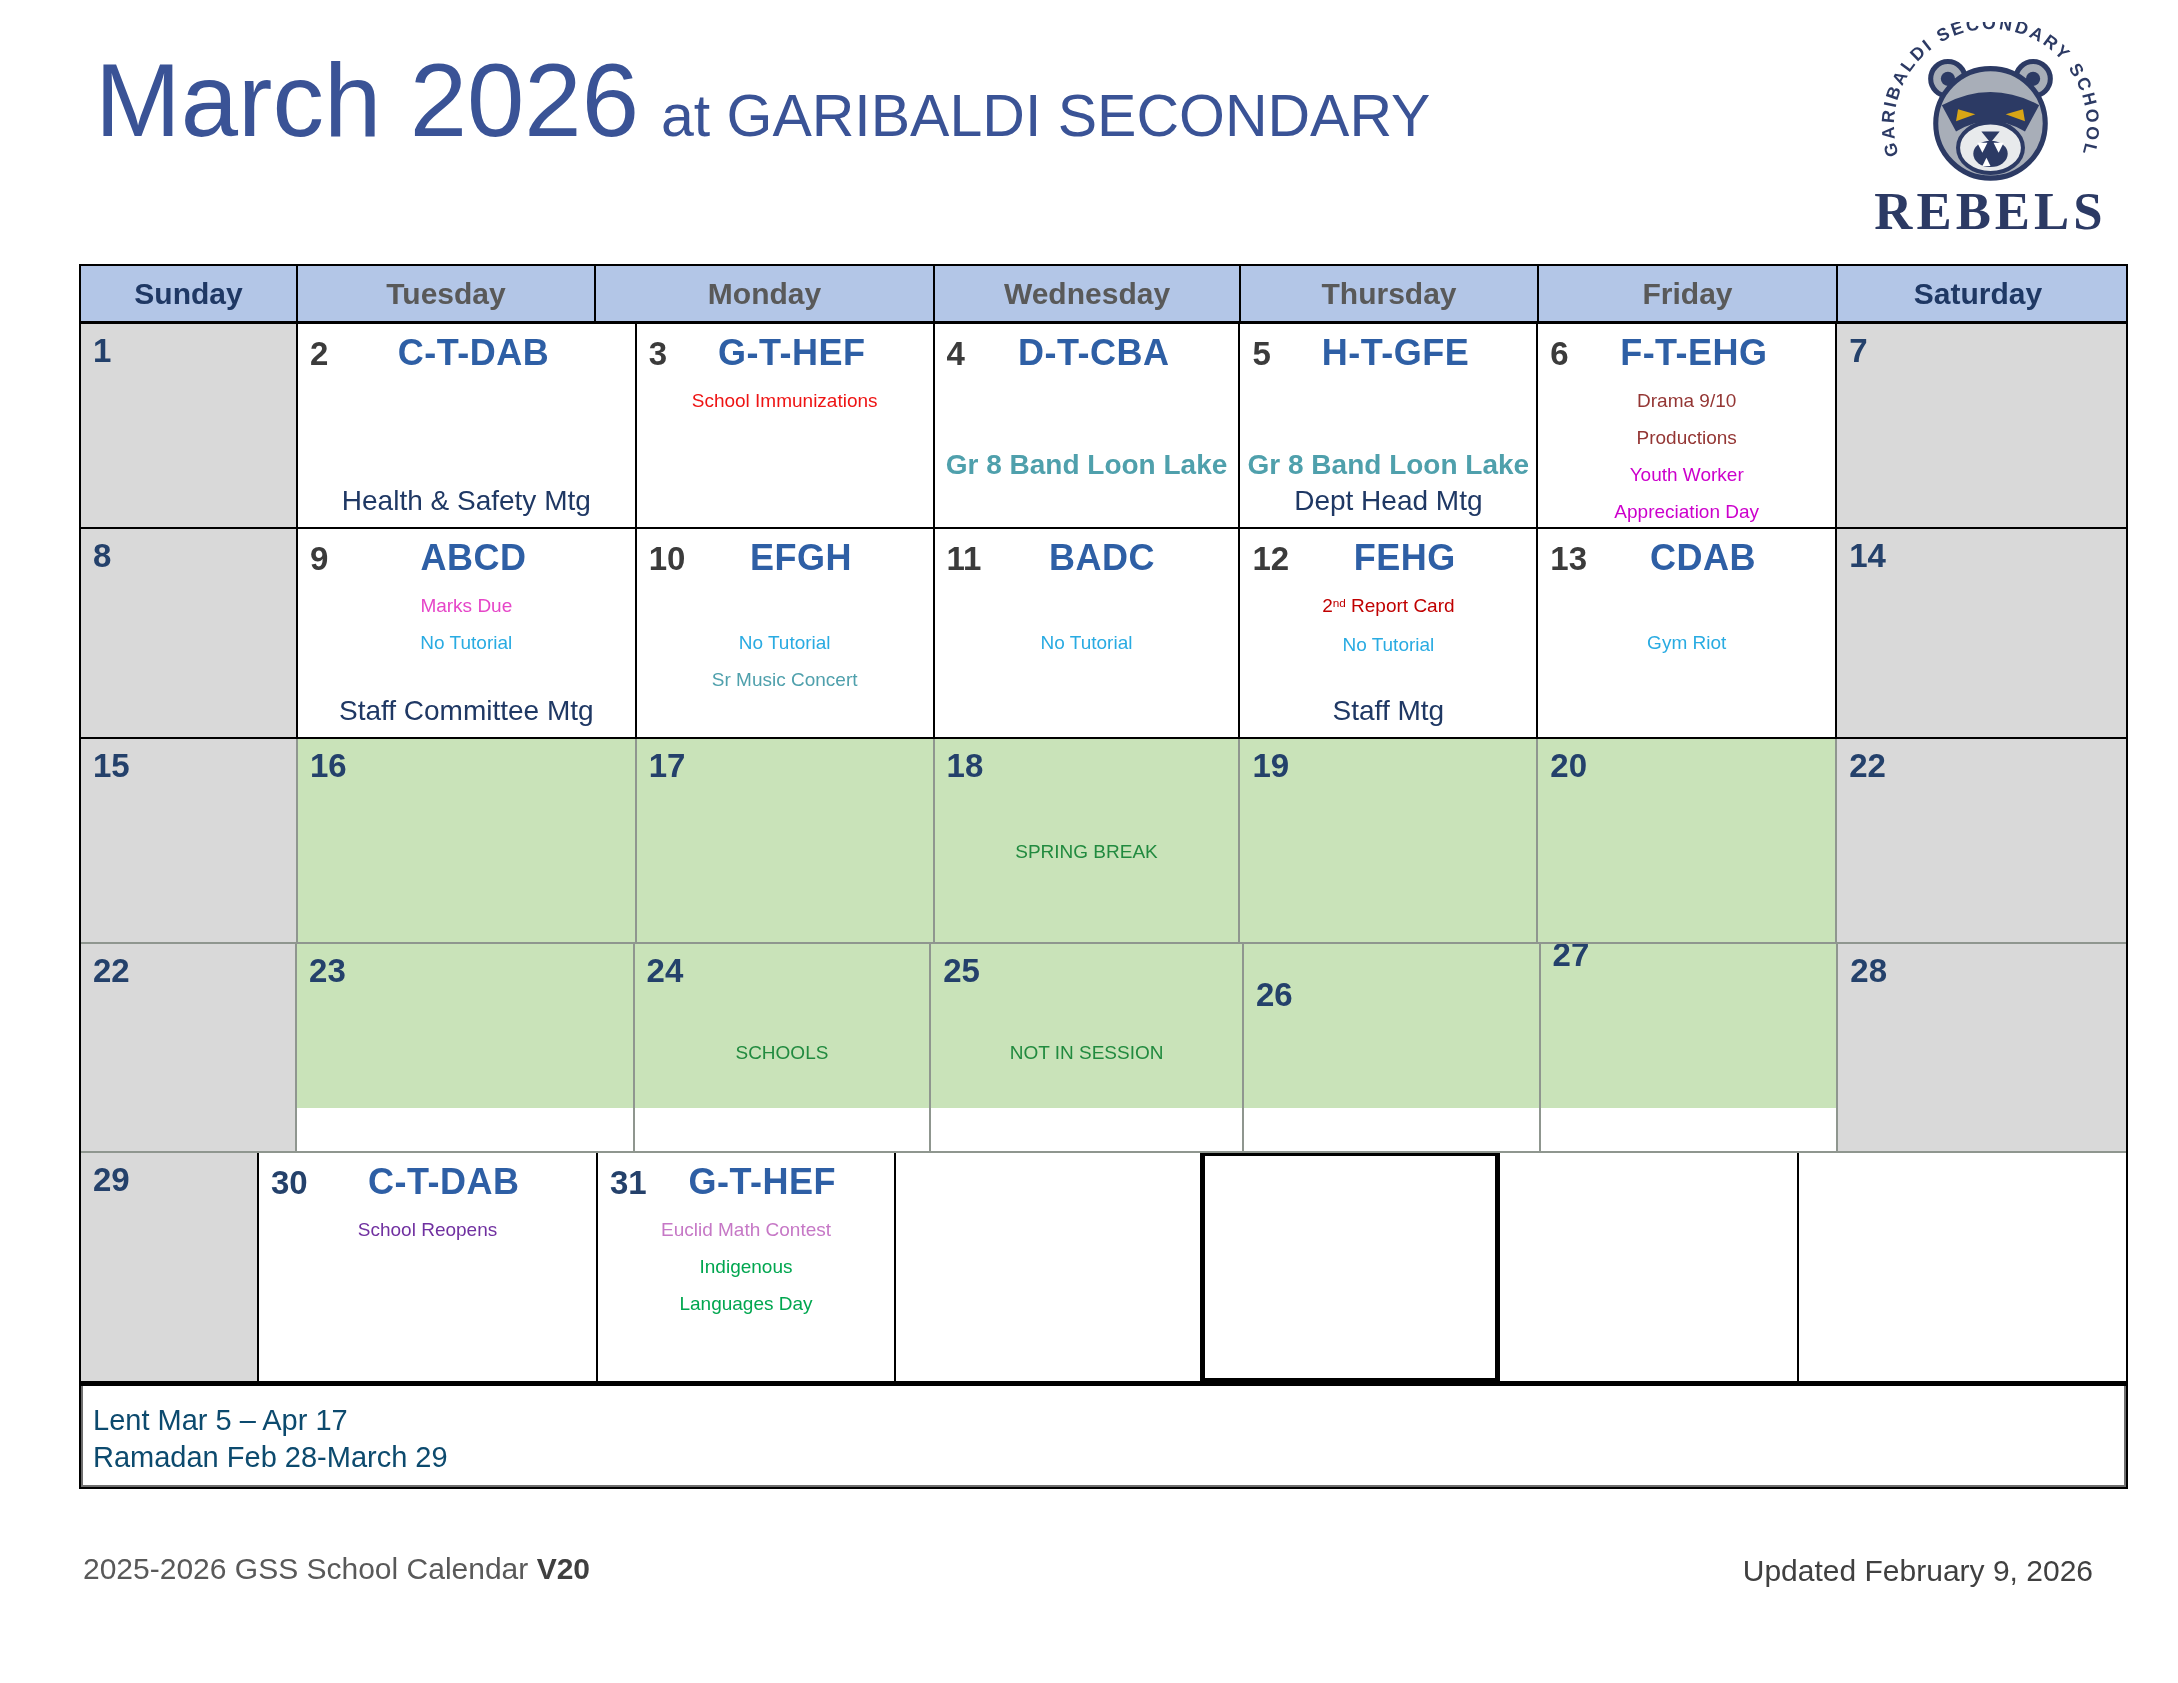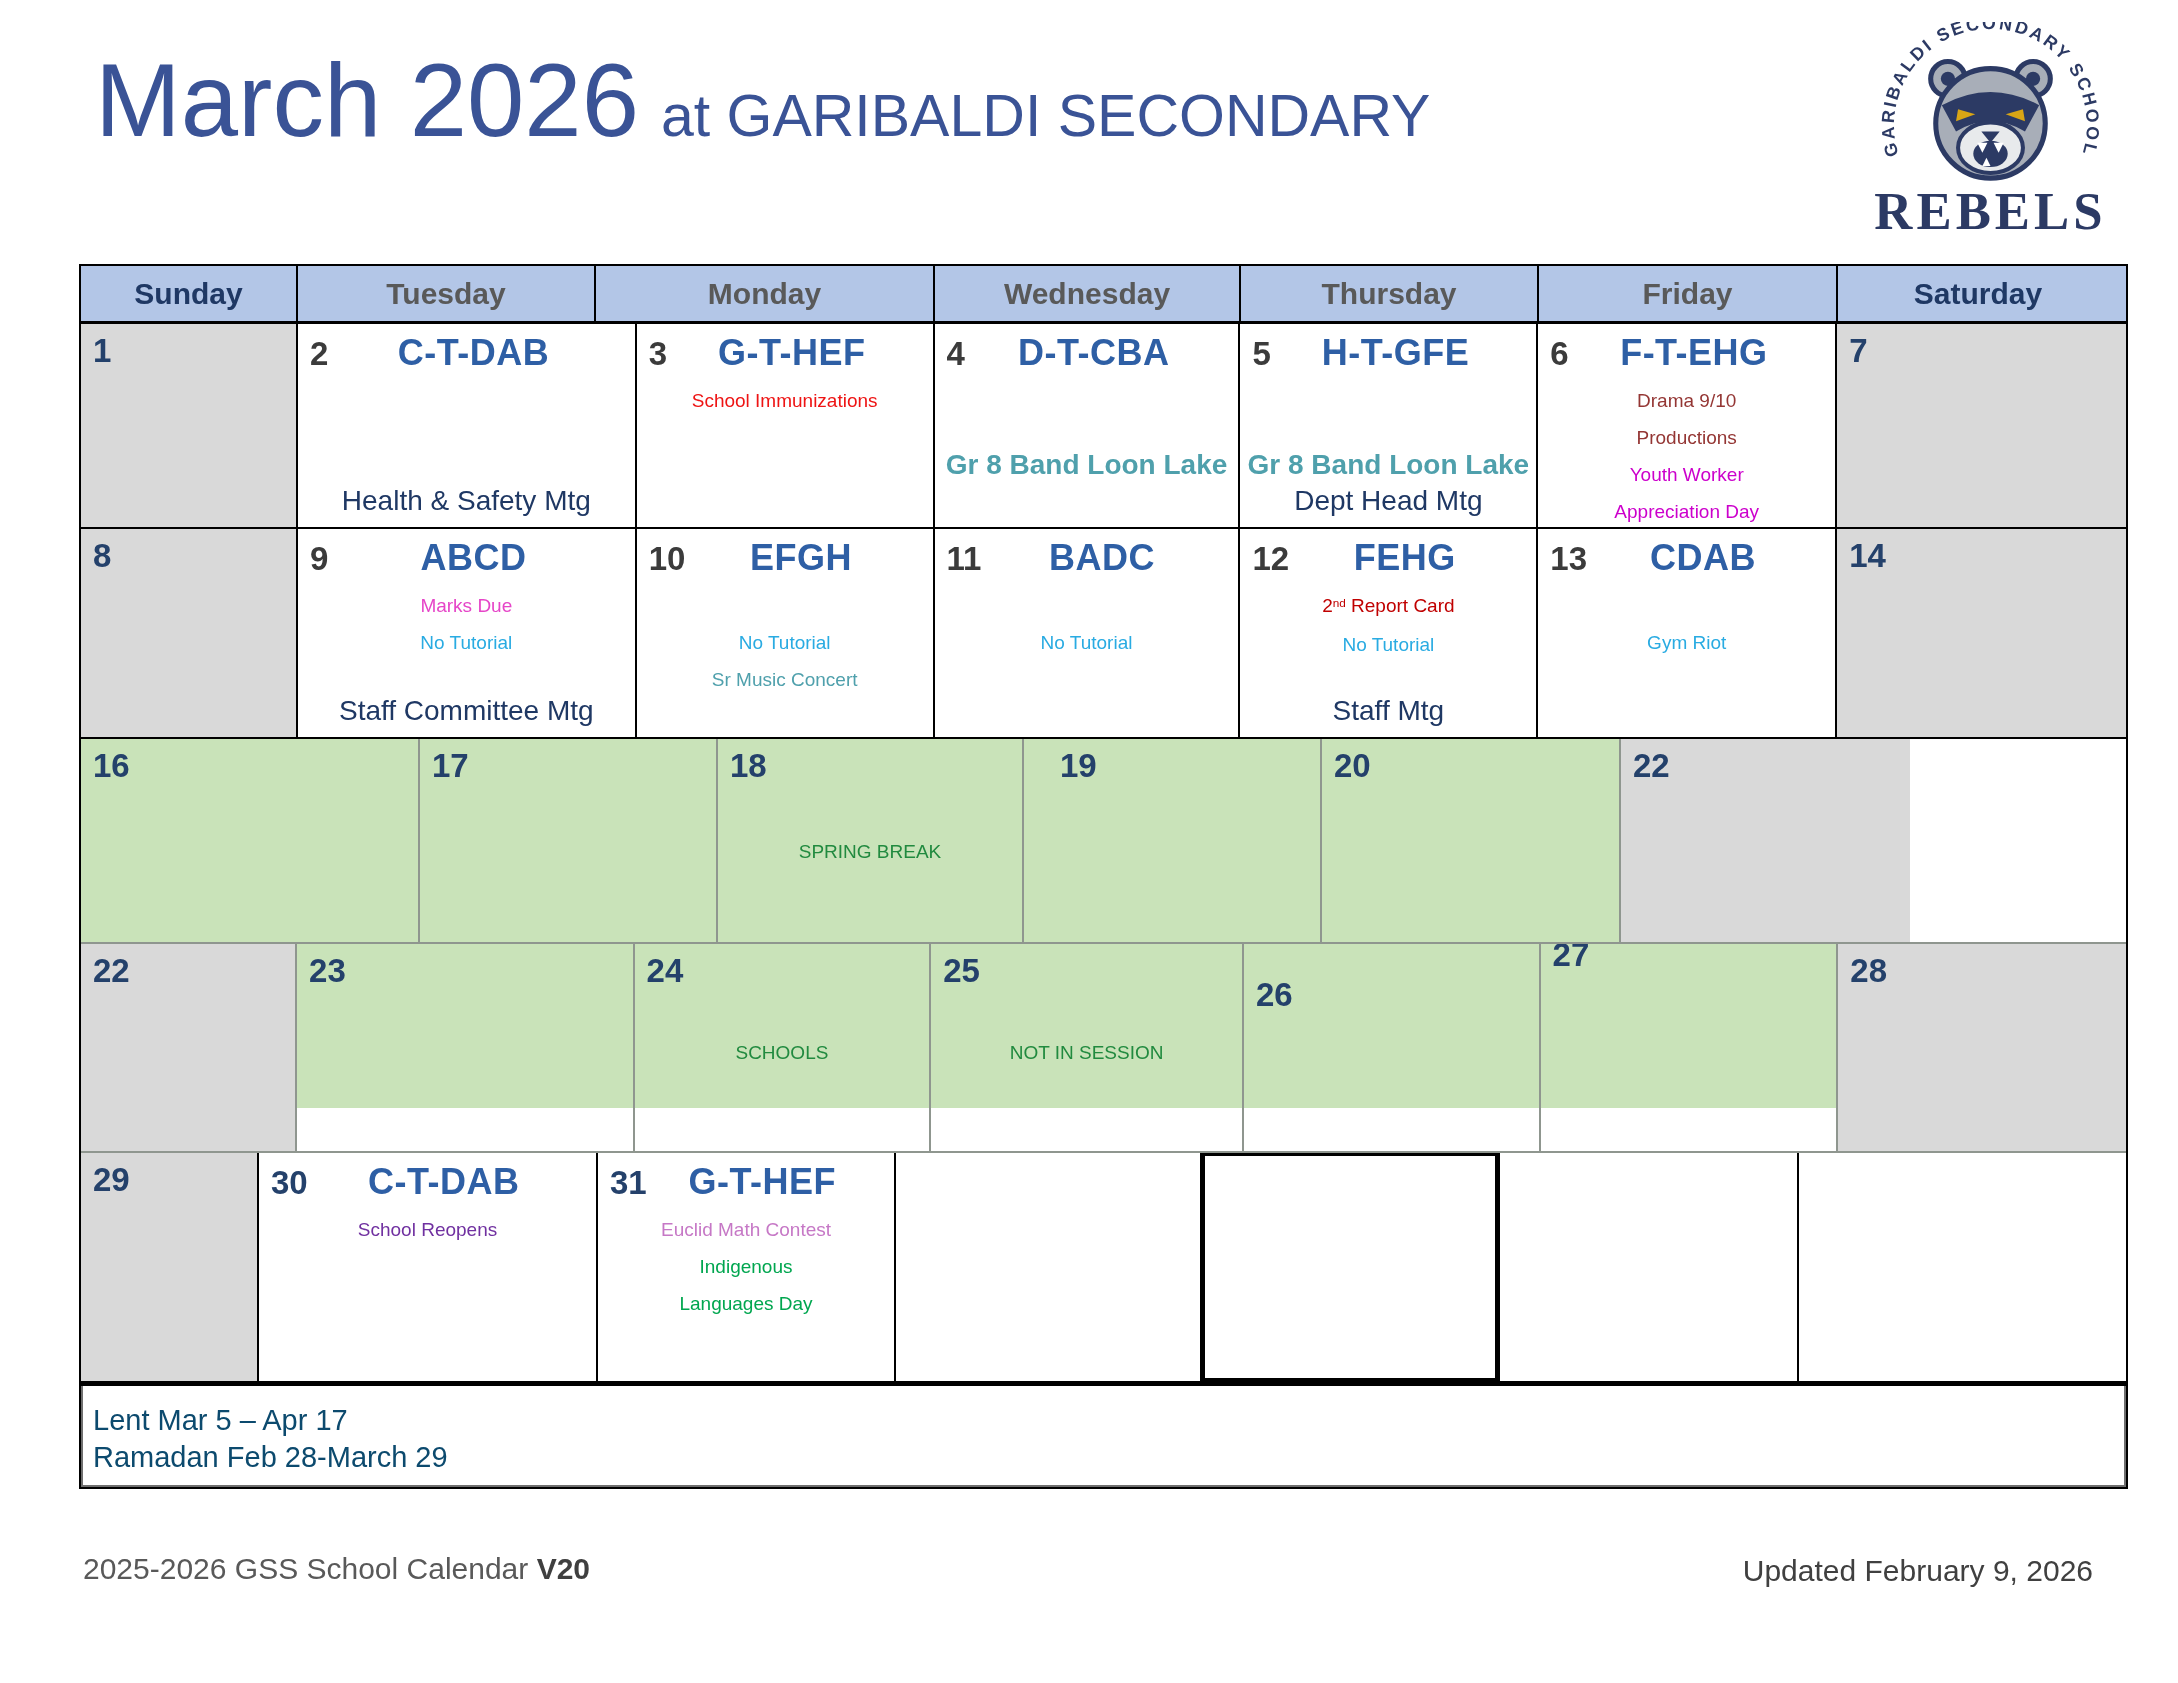--- a/index.html
+++ b/index.html
@@ -234,39 +234,44 @@
               <div class="evt c-cyan">Gym Riot</div>
             </div>
           </div>
           <div class="cell bg-gray" style="width: 289px;">
             <div class="cell-head">
               <span class="day">14</span>
             </div>
           </div>
         </div>
         <div class="row gray-b" style="height: 205px;">
+          <div class="cell bg-gray" style="width: 217px;">
+            <div class="cell-head">
+              <span class="day">15</span>
+            </div>
+          </div>
           <div class="cell bg-green" style="width: 339px;">
             <div class="cell-head">
               <span class="day">16</span>
             </div>
           </div>
           <div class="cell bg-green" style="width: 298px;">
             <div class="cell-head">
               <span class="day">17</span>
             </div>
           </div>
           <div class="cell bg-green" style="width: 306px;">
             <div class="cell-head">
               <span class="day">18</span>
             </div>
             <div class="events">
               <div class="evt c-green mid1">SPRING BREAK</div>
             </div>
           </div>
-          <div class="cell bg-green" style="width: 298px; padding-left: 24px;">
+          <div class="cell bg-green" style="width: 298px;">
             <div class="cell-head">
               <span class="day">19</span>
             </div>
           </div>
           <div class="cell bg-green" style="width: 299px;">
             <div class="cell-head">
               <span class="day">20</span>
             </div>
           </div>
           <div class="cell bg-gray" style="width: 289px;">

